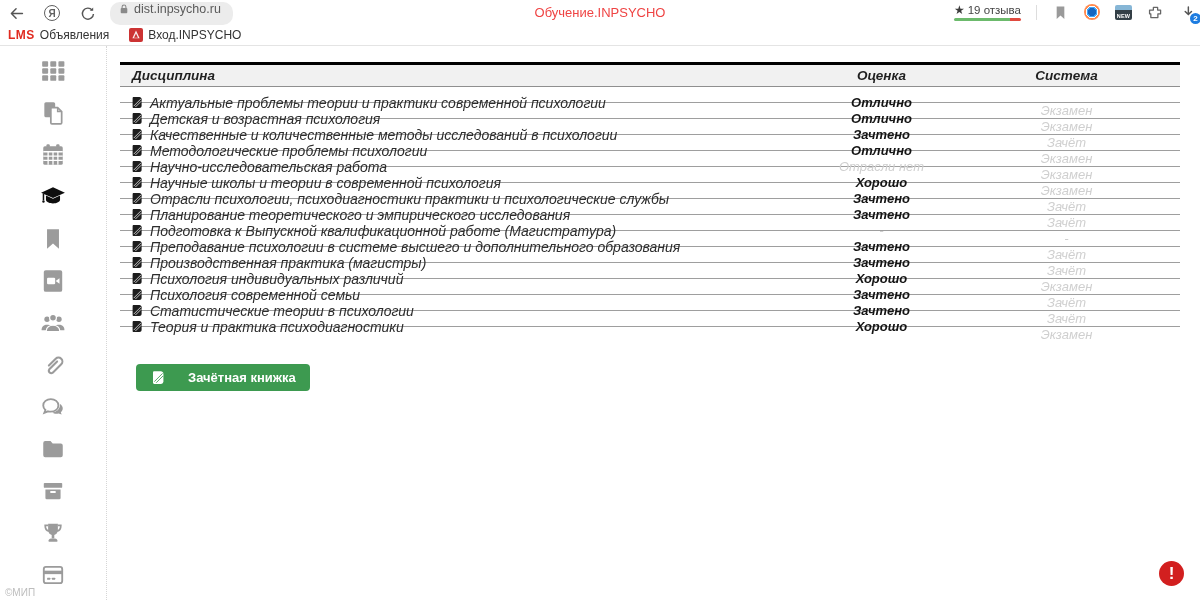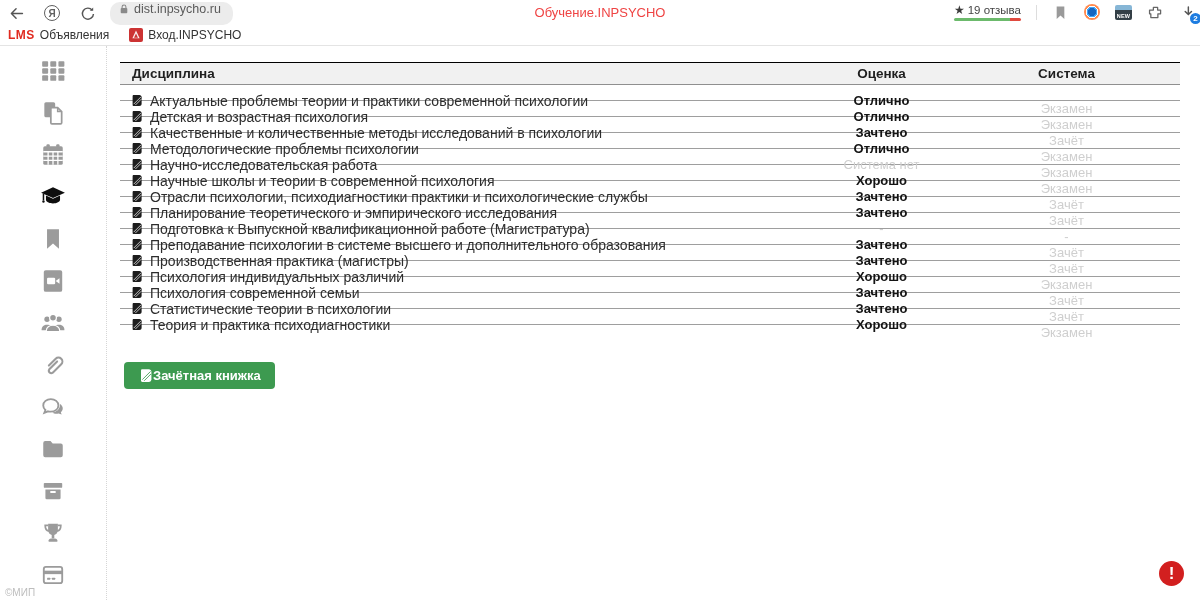--- a/index.html
+++ b/index.html
@@ -50,38 +50,38 @@
     border-right:1px dotted #d6d6d6; display:flex; flex-direction:column; align-items:center;
     padding-top:12px; gap:16px; }
   .side-item { width:26px; height:26px; color:#9b9b9b; cursor:pointer; flex:0 0 auto; }
   .side-item.active { color:#0e0e0e; }
   .side-item svg { width:100%; height:100%; }
   .sidebar-footer { position:absolute; left:5px; bottom:2px; font-size:10px; color:#bdbdbd; }
 
   .content { position:absolute; left:108px; right:0; top:0; bottom:0; padding:16px 0 0 12px; }
 
   
-  .gtable { width:1060px; border-top:1px solid #000000; }
+  .gtable { width:1060px; border-top:3px solid #000000;font-style:italic; }
   .thead, .trow { display:grid; grid-template-columns:1fr 215px 191px; align-items:center; }
   .thead { background:#f1f1f1; height:22px; border-bottom:1px solid #8f8f8f;
     font-weight:bold; font-size:13.5px; color:#1f1f1f; }
   .thead .c1 { padding-left:12px; }
   .c2 { text-align:center; }
   .c3 { text-align:center; padding-right:36px; }
   .trow { height:16px; border-bottom:1px solid #9e9e9e; cursor:pointer; }
   .trow .c1 { display:flex; align-items:center; gap:7px; padding-left:10px;
     font-size:14px; color:#2d2d2d; }
   .book { width:13px; height:13px; display:inline-flex; flex:0 0 auto; }
   .book svg { width:100%; height:100%; }
   .grade { font-weight:bold; font-size:13px; color:#141414; }
   .grade.muted { font-weight:normal; color:#cfcfcf; }
   .system { font-size:13px; color:#cfcfcf;margin-top:16px; }
 
   
-  .green-btn { margin-top:37px; margin-left:4px; height:27px; display:inline-flex; align-items:center; gap:0;
+  .green-btn { margin-top:37px; margin-left:16px; height:27px; display:inline-flex; align-items:center; gap:23px;
     background:#3d9a50; border:none; border-radius:4px; padding:0 14px; cursor:pointer;
     color:#fff; font-weight:bold; font-size:13px; font-family:inherit; }
   .green-btn svg { width:15px; height:15px; }
 
   .alert { position:absolute; right:16px; bottom:14px; width:25px; height:25px; border-radius:50%;
     background:#d21f1f; color:#fff; display:flex; align-items:center; justify-content:center;
     font-size:17px; font-weight:bold; cursor:pointer; }
 </style>
 </head>
 <body>
@@ -297,21 +297,21 @@
         <div class="trow">
           <div class="c1">
             <span class="book">
               <svg viewBox="0 0 16 16">
                 <path d="M3.2 2.6c0-.7.6-1.3 1.3-1.3h7c1.6 0 2.8 1.2 2.8 2.8v8c0 1.6-1.2 2.8-2.8 2.8H4.5c-.7 0-1.3-.6-1.3-1.3z" fill="#1c1c1c"></path>
                 <path d="M13.4 3.6l-8.8 8.8M13.8 6.4l-7.2 7.2" stroke="#fff" stroke-width=".9"></path>
               </svg>
             </span>
             <span>Научно-исследовательская работа</span>
           </div>
-          <div class="c2 grade muted">Система нет</div>
+          <div class="c2 grade muted">Отрасли нет</div>
           <div class="c3 system">Экзамен</div>
         </div>
         <div class="trow">
           <div class="c1">
             <span class="book">
               <svg viewBox="0 0 16 16">
                 <path d="M3.2 2.6c0-.7.6-1.3 1.3-1.3h7c1.6 0 2.8 1.2 2.8 2.8v8c0 1.6-1.2 2.8-2.8 2.8H4.5c-.7 0-1.3-.6-1.3-1.3z" fill="#1c1c1c"></path>
                 <path d="M13.4 3.6l-8.8 8.8M13.8 6.4l-7.2 7.2" stroke="#fff" stroke-width=".9"></path>
               </svg>
             </span>

